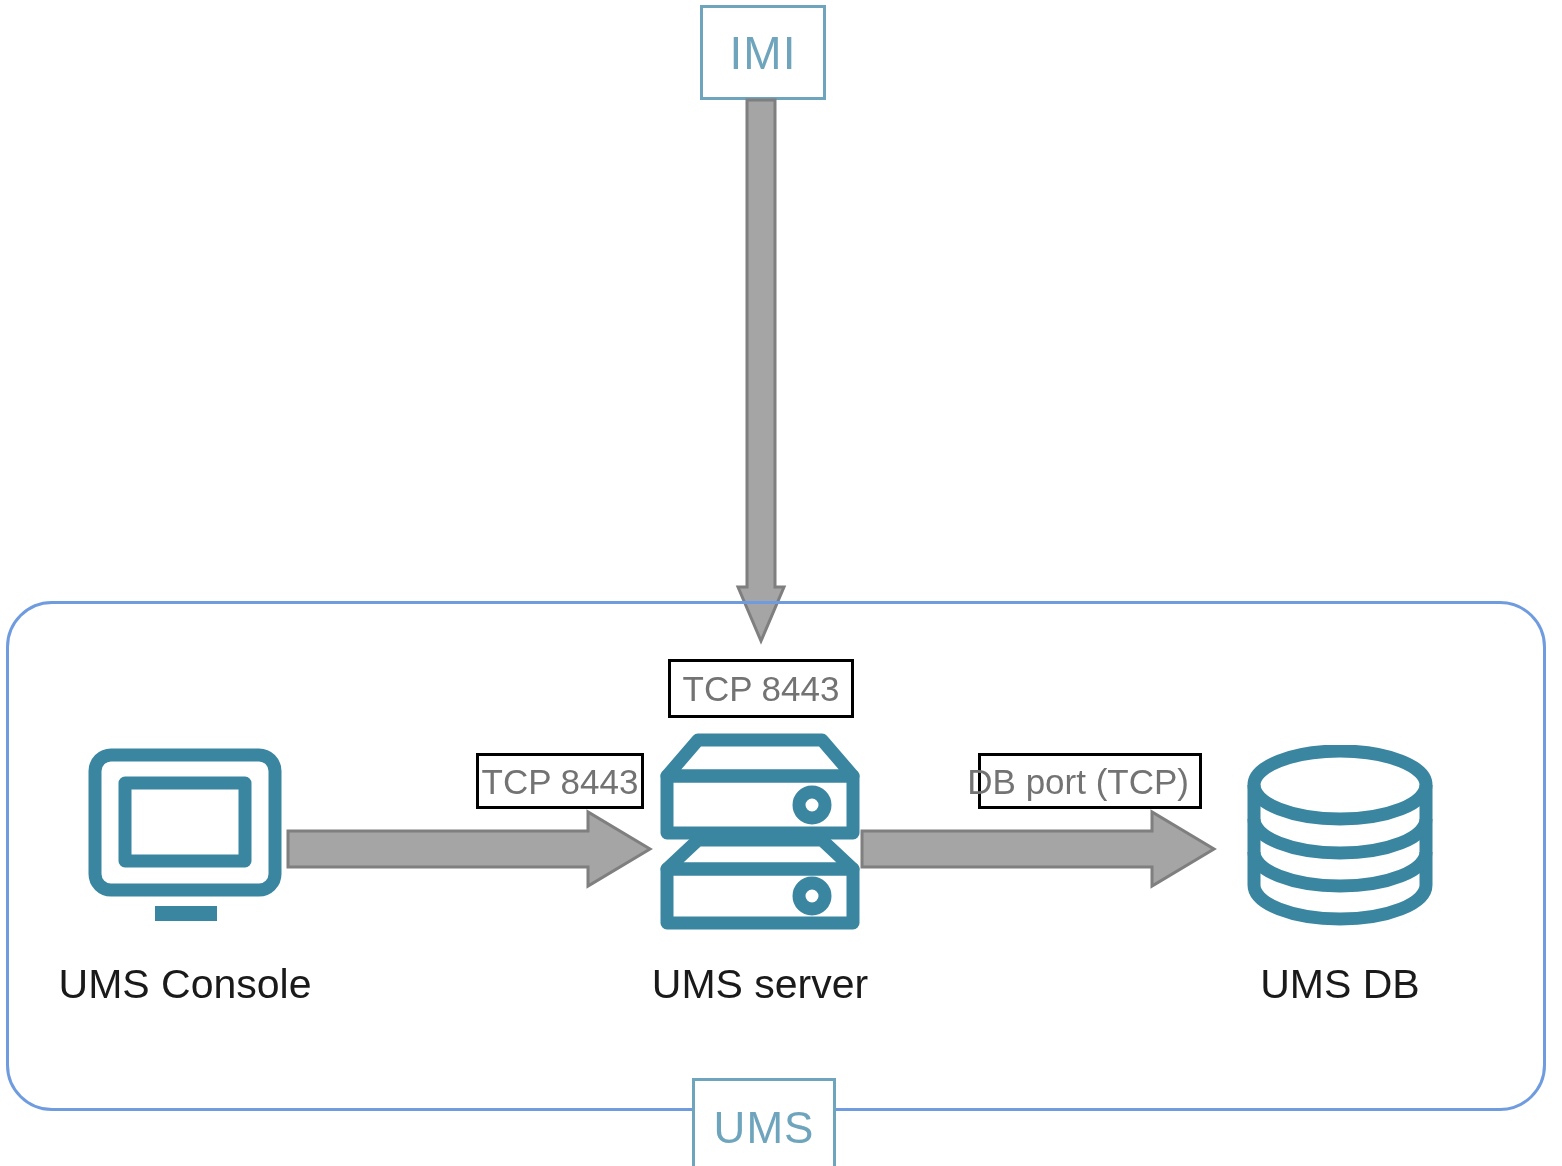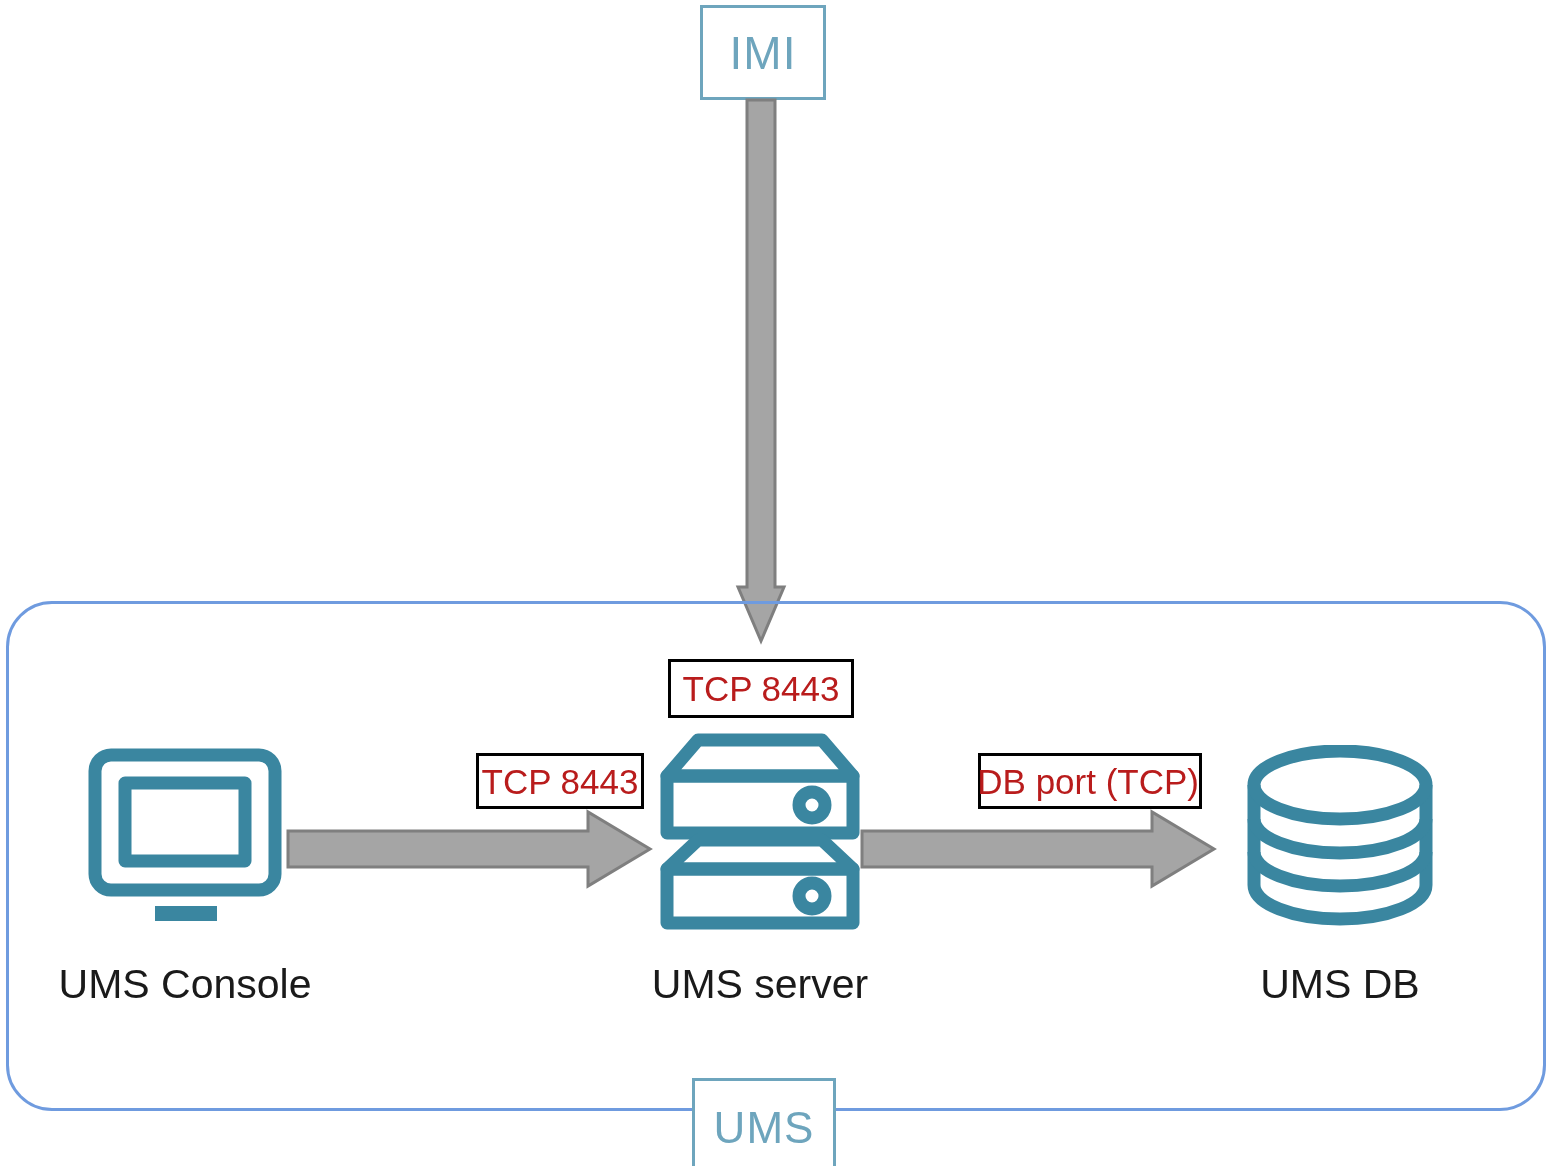--- a/index.html
+++ b/index.html
@@ -77,28 +77,28 @@
   .arrow-console-server { left: 288px; top: 812px; }
   
   .arrow-server-db { left: 862px; top: 812px; }
 
   
   .port-label {
     position: absolute;
     box-sizing: border-box;
     border: 3px solid #000000;
     background: #ffffff;
-    color: #b91c1c;
+    color: #737373;
     display: flex;
     align-items: center;
     justify-content: center;
     font-size: 35px;
     line-height: 1;
     white-space: nowrap;
-    padding: 0 0;
+    padding: 0 10px;
   }
   .port-top      { left: 668px; top: 659px; width: 186px; height: 59px; }
   .port-left     { left: 476px; top: 753px; width: 168px; height: 56px; }
   .port-right    { left: 978px; top: 753px; width: 224px; height: 56px; justify-content: flex-end; }
 
   
   .node {
     position: absolute;
     display: flex;
     flex-direction: column;

